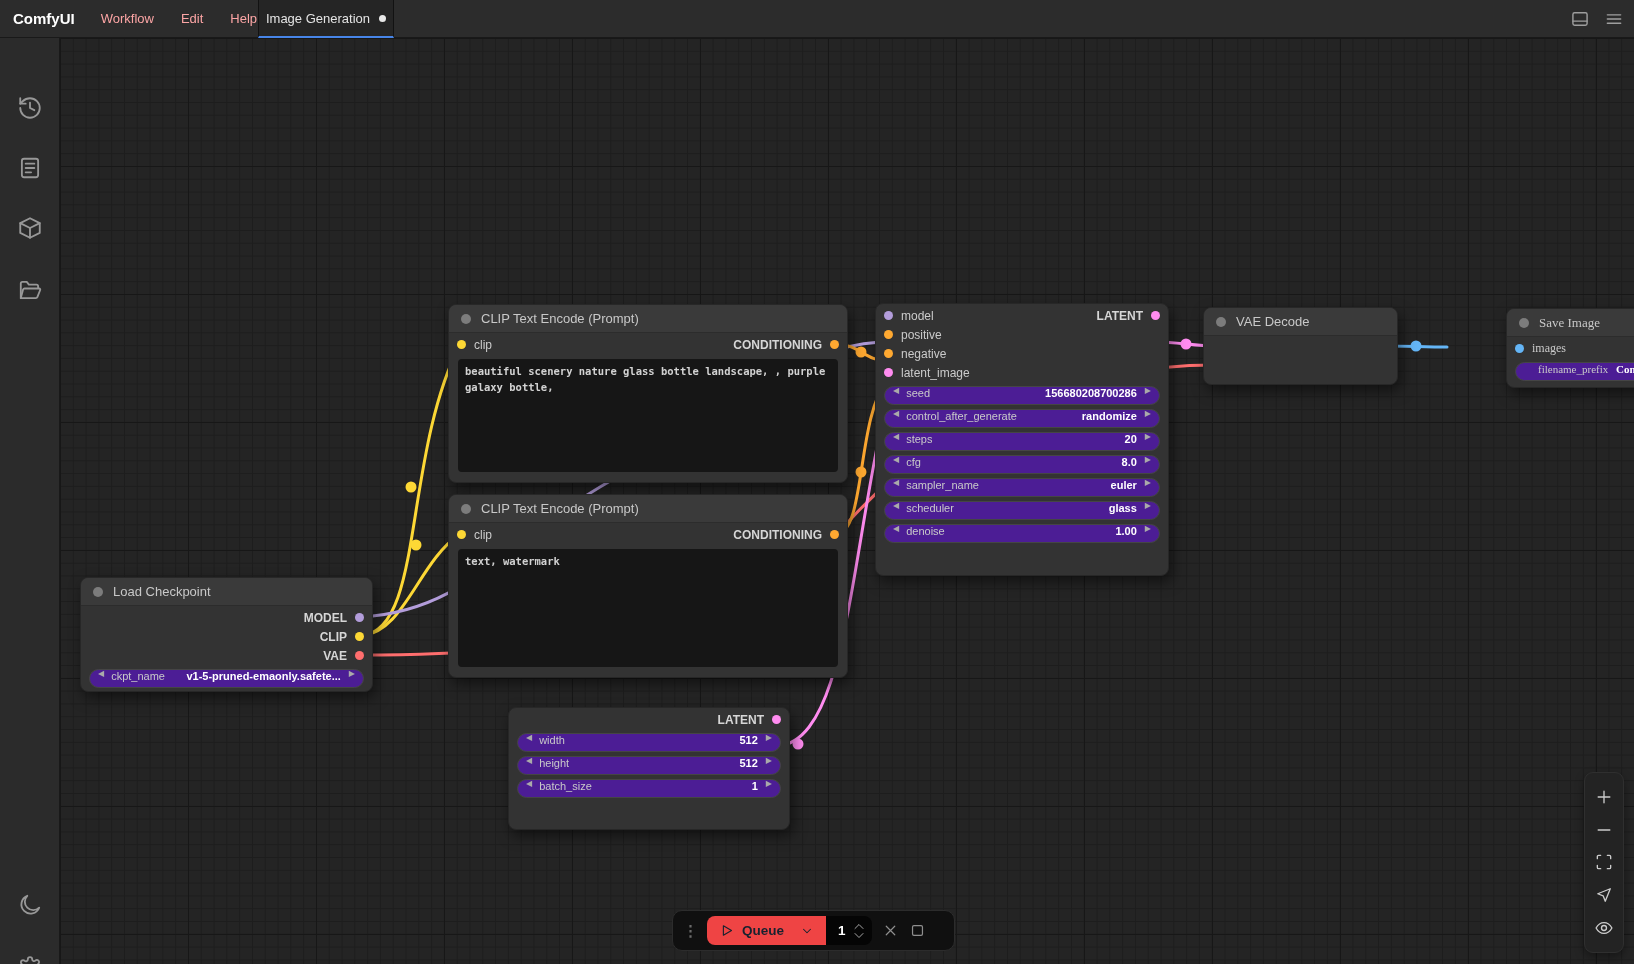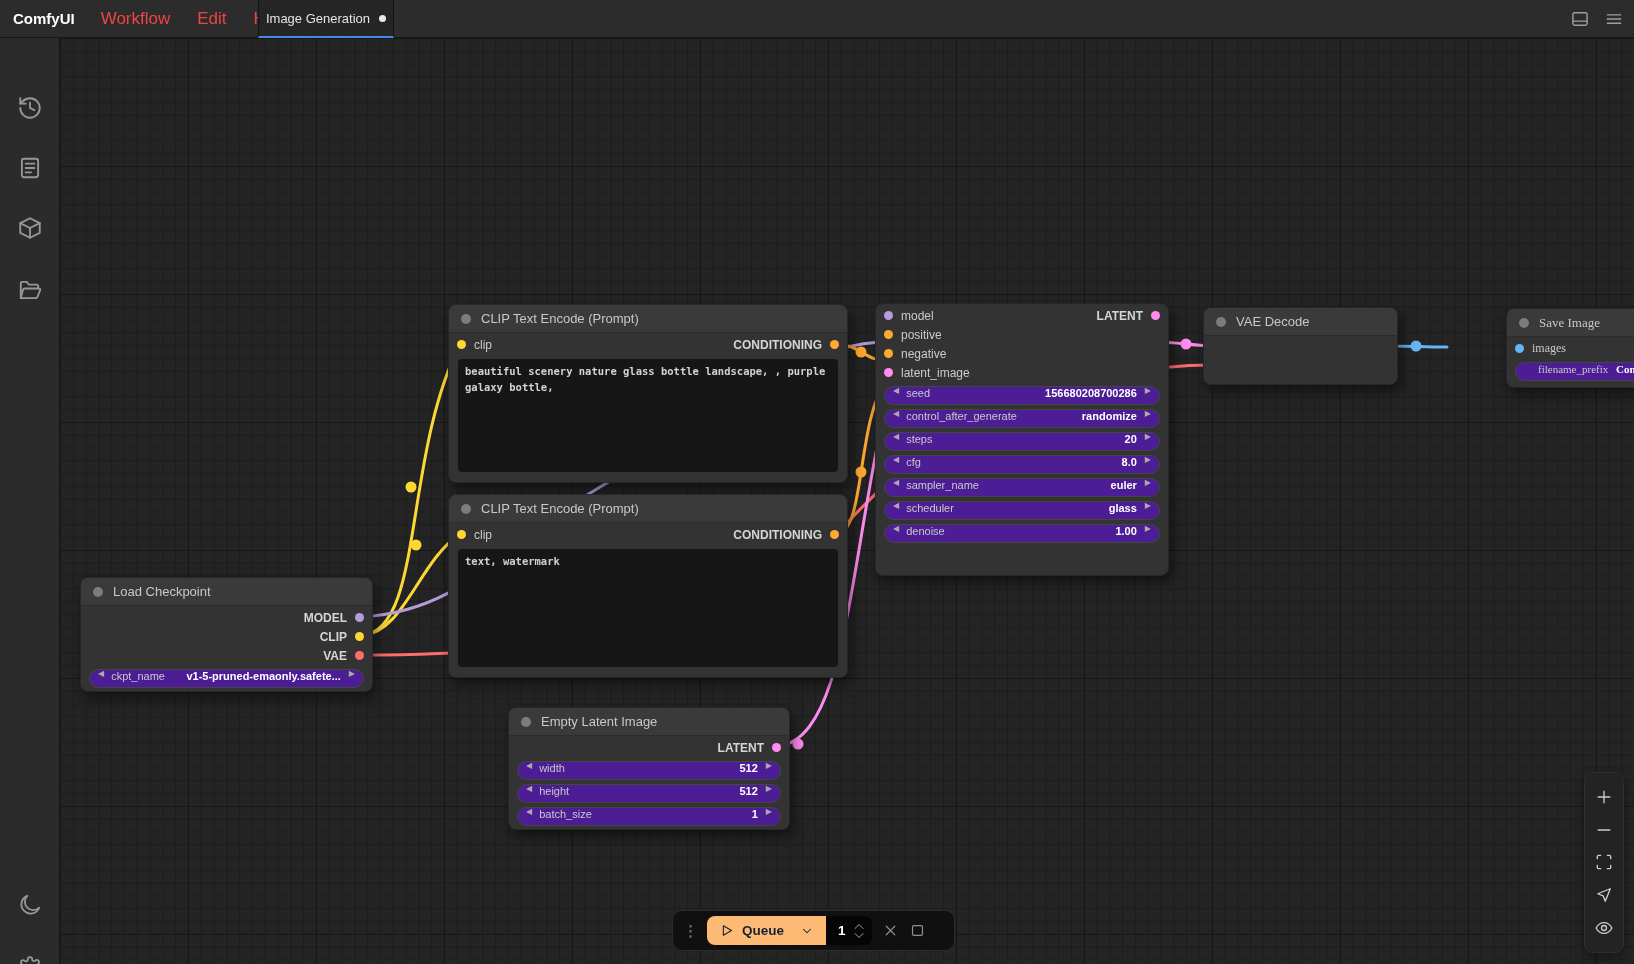--- a/index.html
+++ b/index.html
@@ -30,21 +30,21 @@
   #wires path{ fill:none; stroke-width:3; stroke-linecap:round; }
 
   
   .menubar{
     position:absolute; left:0; top:0; width:100%; height:38px;
     background:#2c2c2c; border-bottom:1px solid #191919;
     display:flex; align-items:center; z-index:10;
   }
   .logo{ font-size:15px; font-weight:bold; color:#ffffff; margin-left:13px; }
   .menu-items{ display:flex; gap:27px; margin-left:26px; }
-  .menu-item{ font-size:17px; color:#ef4444; cursor:default; }
+  .menu-item{ font-size:13px; color:#fca5a5; cursor:default; }
   .workflow-tab{
     position:absolute; left:258px; top:0; width:136px; height:38px;
     background:#252525;
     border-left:1px solid #121212; border-right:1px solid #121212;
     border-bottom:2px solid #4785e8;
     display:flex; align-items:center; justify-content:center; gap:9px;
   }
   .workflow-tab .tab-label{ font-size:13px; color:#e4e4e4; }
   .tab-dot{ width:7px; height:7px; border-radius:50%; background:#e8e8e8; }
   .menubar-right{ position:absolute; right:10px; top:0; height:38px; display:flex; align-items:center; gap:14px; }
@@ -105,21 +105,21 @@
   
   .queue-bar{
     position:absolute; left:672px; top:910px; width:283px; height:41px; z-index:5;
     background:#101010; border:1px solid #2c2c2c; border-radius:10px;
     display:flex; align-items:center; padding:0 10px; gap:10px;
   }
   .drag-handle{ color:#6b6b6b; font-size:15px; font-weight:bold; letter-spacing:-1px; }
   .queue-group{ display:flex; height:29px; border-radius:8px; overflow:hidden; }
   .queue-btn{
     display:flex; align-items:center; gap:8px; padding:0 12px;
-    background:#fdba74; border:none; cursor:pointer;
+    background:#ef4444; border:none; cursor:pointer;
   }
   .queue-btn .q-label{ color:#17222f; font-size:13.5px; font-weight:bold; }
   .queue-btn svg{ stroke:#17222f; fill:none; stroke-width:1.8; stroke-linejoin:round; stroke-linecap:round; display:block; }
   .queue-btn .q-chevron{ margin-left:8px; }
   .batch-box{ display:flex; align-items:center; background:#050505; padding:0 7px 0 12px; gap:7px; }
   .batch-count{ color:#ffffff; font-size:13.5px; font-weight:bold; }
   .steppers{ display:flex; flex-direction:column; justify-content:center; gap:2px; }
   .steppers svg{ display:block; stroke:#b9b9b9; fill:none; stroke-width:1.8; stroke-linecap:round; stroke-linejoin:round; }
   .qb-icon{ background:none; border:none; cursor:pointer; display:flex; align-items:center; }
   .qb-icon svg{ display:block; stroke:#8f8f8f; fill:none; stroke-width:1.7; stroke-linecap:round; stroke-linejoin:round; }
@@ -294,24 +294,20 @@
       <div class="slot">
         <span class="slot-label out-label">CONDITIONING</span>
         <span class="dot c-cond"></span>
       </div>
     </div>
     <textarea class="prompt-text" style="height: 118px;">text, watermark</textarea>
   </div>
 </div>
 
 <div class="node" style="left:508px; top:707px; width:282px; height:123px;">
-  <div class="node-header">
-    <span class="header-dot"></span>
-    <span class="node-title">Empty Latent Image</span>
-  </div>
   <div class="node-body">
     <div class="slot-row">
         <span></span>
       <div class="slot">
         <span class="slot-label out-label">LATENT</span>
         <span class="dot c-latent"></span>
       </div>
     </div>
     <div class="widget">
       <span class="w-arrow">◀</span>

